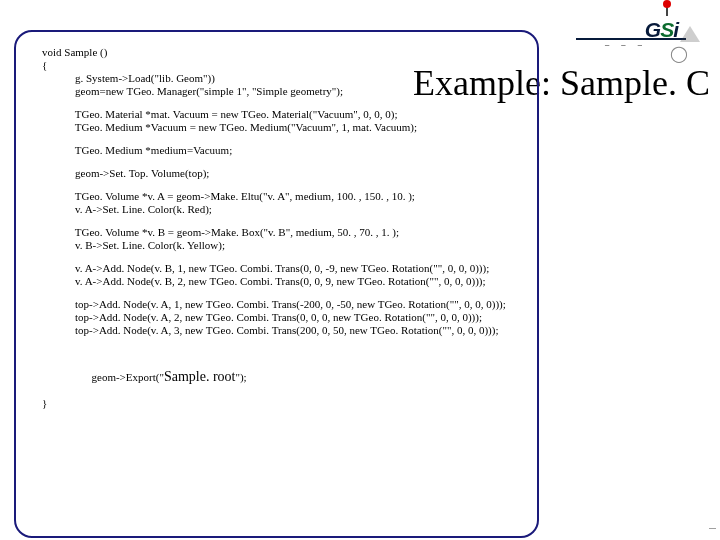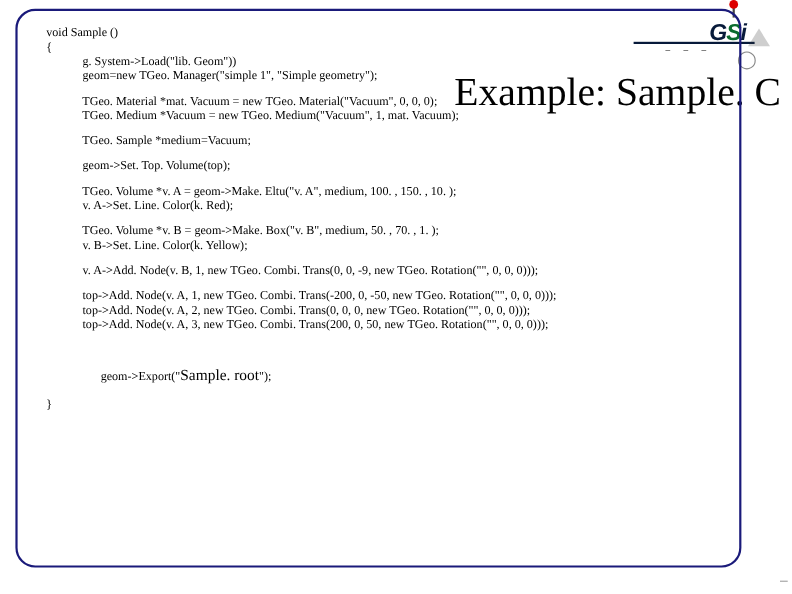--- a/index.html
+++ b/index.html
@@ -13,22 +13,22 @@
   }
   .slide {
     position: relative;
     width: 720px;
     height: 540px;
     box-sizing: border-box;
   }
   .code-frame {
     position: absolute;
     left: 14px;
-    top: 8px;
-    width: 660px;
+    top: 30px;
+    width: 525px;
     height: 508px;
     border: 2px solid #1a1a7a;
     border-radius: 18px;
     box-sizing: border-box;
     padding: 14px 14px 10px 26px;
     overflow: hidden;
   }
   .code-frame .line {
     font-family: "Times New Roman", Times, serif;
     font-size: 11px;
@@ -153,31 +153,32 @@
 
   <div class="code-frame">
     <div class="line">void Sample ()</div>
     <div class="line">{</div>
     <div class="line">            g. System-&gt;Load("lib. Geom"))</div>
     <div class="line">            geom=new TGeo. Manager("simple 1", "Simple geometry");</div>
     <div class="block-gap"></div>
     <div class="line">            TGeo. Material *mat. Vacuum = new TGeo. Material("Vacuum", 0, 0, 0);</div>
     <div class="line">            TGeo. Medium *Vacuum = new TGeo. Medium("Vacuum", 1, mat. Vacuum);</div>
     <div class="block-gap"></div>
-    <div class="line">            TGeo. Sample *medium=Vacuum;</div>
+    <div class="line">            TGeo. Medium *medium=Vacuum;</div>
     <div class="block-gap"></div>
     <div class="line">            geom-&gt;Set. Top. Volume(top);</div>
     <div class="block-gap"></div>
     <div class="line">            TGeo. Volume *v. A = geom-&gt;Make. Eltu("v. A", medium, 100. , 150. , 10. );</div>
     <div class="line">            v. A-&gt;Set. Line. Color(k. Red);</div>
     <div class="block-gap"></div>
     <div class="line">            TGeo. Volume *v. B = geom-&gt;Make. Box("v. B", medium, 50. , 70. , 1. );</div>
     <div class="line">            v. B-&gt;Set. Line. Color(k. Yellow);</div>
     <div class="block-gap"></div>
     <div class="line">            v. A-&gt;Add. Node(v. B, 1, new TGeo. Combi. Trans(0, 0, -9, new TGeo. Rotation("", 0, 0, 0)));</div>
+    <div class="line">            v. A-&gt;Add. Node(v. B, 2, new TGeo. Combi. Trans(0, 0, 9, new TGeo. Rotation("", 0, 0, 0)));</div>
     <div class="block-gap"></div>
     <div class="line">            top-&gt;Add. Node(v. A, 1, new TGeo. Combi. Trans(-200, 0, -50, new TGeo. Rotation("", 0, 0, 0)));</div>
     <div class="line">            top-&gt;Add. Node(v. A, 2, new TGeo. Combi. Trans(0, 0, 0, new TGeo. Rotation("", 0, 0, 0)));</div>
     <div class="line">            top-&gt;Add. Node(v. A, 3, new TGeo. Combi. Trans(200, 0, 50, new TGeo. Rotation("", 0, 0, 0)));</div>
     <div class="block-gap"></div>
     <div class="block-gap"></div>
     <div class="line">
       <span>            geom-&gt;Export("</span><span class="sample-root" style="font-size:14px;">Sample. root</span><span>");</span>
     </div>
     <div class="line">}</div>

